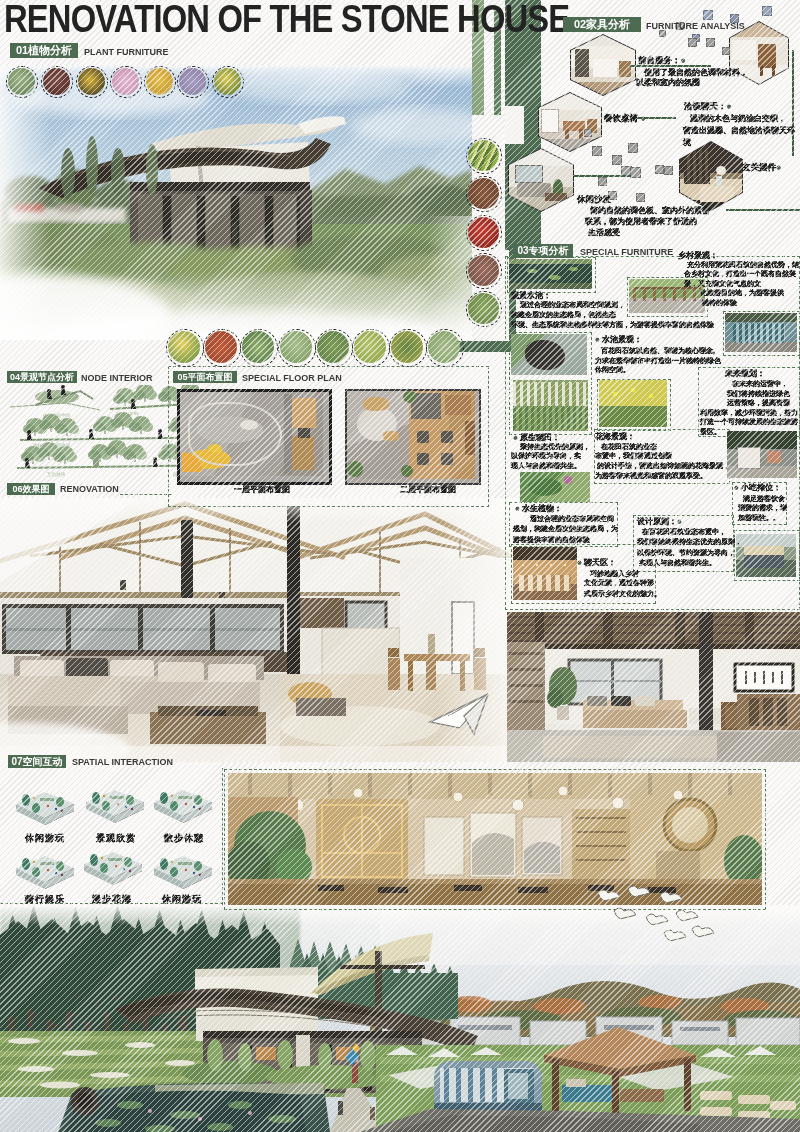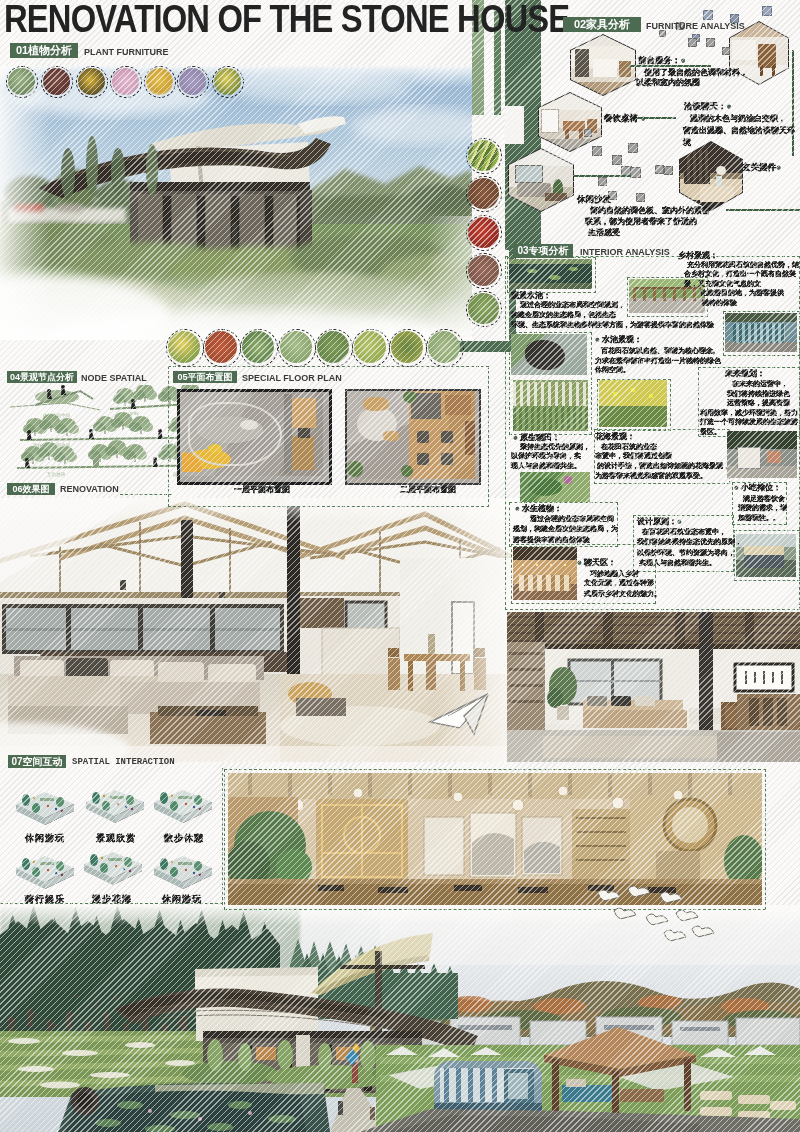--- a/index.html
+++ b/index.html
@@ -33,30 +33,30 @@
 <div class="abs" style="left:505px;top:0;width:36px;height:250px;background:#4c6b50;z-index:5"></div>
 <div class="abs" style="left:505px;top:106px;width:19px;height:38px;background:#f4f3f0;z-index:5"></div>
 <div class="abs" style="left:509px;top:250px;width:7px;height:101px;background:#4c6b50;z-index:5"></div>
 <div class="abs" style="left:455px;top:341px;width:61px;height:11px;background:#4c6b50;z-index:5"></div>
 
 <div class="lbl" style="left:10px;top:43px;width:68px;height:15px;font-size:11px;line-height:15px;">01植物分析</div>
 <div class="sub" style="left:84px;top:47px;font-size:9px;">PLANT FURNITURE</div>
 <div class="lbl" style="left:563px;top:17px;width:78px;height:15px;font-size:11px;line-height:15px;">02家具分析</div>
 <div class="sub" style="left:646px;top:21px;font-size:9px;">FURNITURE ANALYSIS</div>
 <div class="lbl" style="left:513px;top:244px;width:60px;height:14px;font-size:10px;line-height:14px;">03专项分析</div>
-<div class="sub" style="left:580px;top:247px;font-size:9px;">INTERIOR ANALYSIS</div>
+<div class="sub" style="left:580px;top:247px;font-size:9px;">SPECIAL FURNITURE</div>
 <div class="lbl" style="left:7px;top:371px;width:70px;height:12px;font-size:9px;line-height:12px;">04景观节点分析</div>
-<div class="sub" style="left:81px;top:373px;font-size:9px;">NODE SPATIAL</div>
+<div class="sub" style="left:81px;top:373px;font-size:9px;">NODE INTERIOR</div>
 <div class="lbl" style="left:173px;top:371px;width:64px;height:12px;font-size:9px;line-height:12px;">05平面布置图</div>
 <div class="sub" style="left:242px;top:373px;font-size:9px;">SPECIAL FLOOR PLAN</div>
 <div class="lbl" style="left:7px;top:483px;width:48px;height:12px;font-size:9px;line-height:12px;">06效果图</div>
 <div class="sub" style="left:60px;top:484px;font-size:9px;">RENOVATION</div>
 <div class="abs" style="left:120px;top:494px;width:52px;height:0;border-top:1.5px dashed #4f7a52;z-index:12"></div>
 <div class="lbl" style="left:8px;top:755px;width:58px;height:13px;font-size:10px;line-height:13px;">07空间互动</div>
-<div class="sub" style="left:72px;top:757px;font-size:9px;font-family:Liberation Mono, monospace;">SPATIAL INTERACTION</div>
+<div class="sub" style="left:72px;top:757px;font-size:9px;">SPATIAL INTERACTION</div>
 
 <div class="ph" id="photo1" style="left:0;top:66px;width:472px;height:274px;z-index:2;">
 <svg width="472" height="274" viewBox="0 0 472 274">
  <defs>
   <linearGradient id="sky" x1="0" y1="0" x2="0" y2="1">
    <stop offset="0" stop-color="#92b2d0"></stop>
           <stop offset="0.5" stop-color="#b2cadc"></stop>
           <stop offset="1" stop-color="#d0dbe0"></stop>
   </linearGradient>
   <linearGradient id="grass" x1="0" y1="0" x2="0" y2="1">

